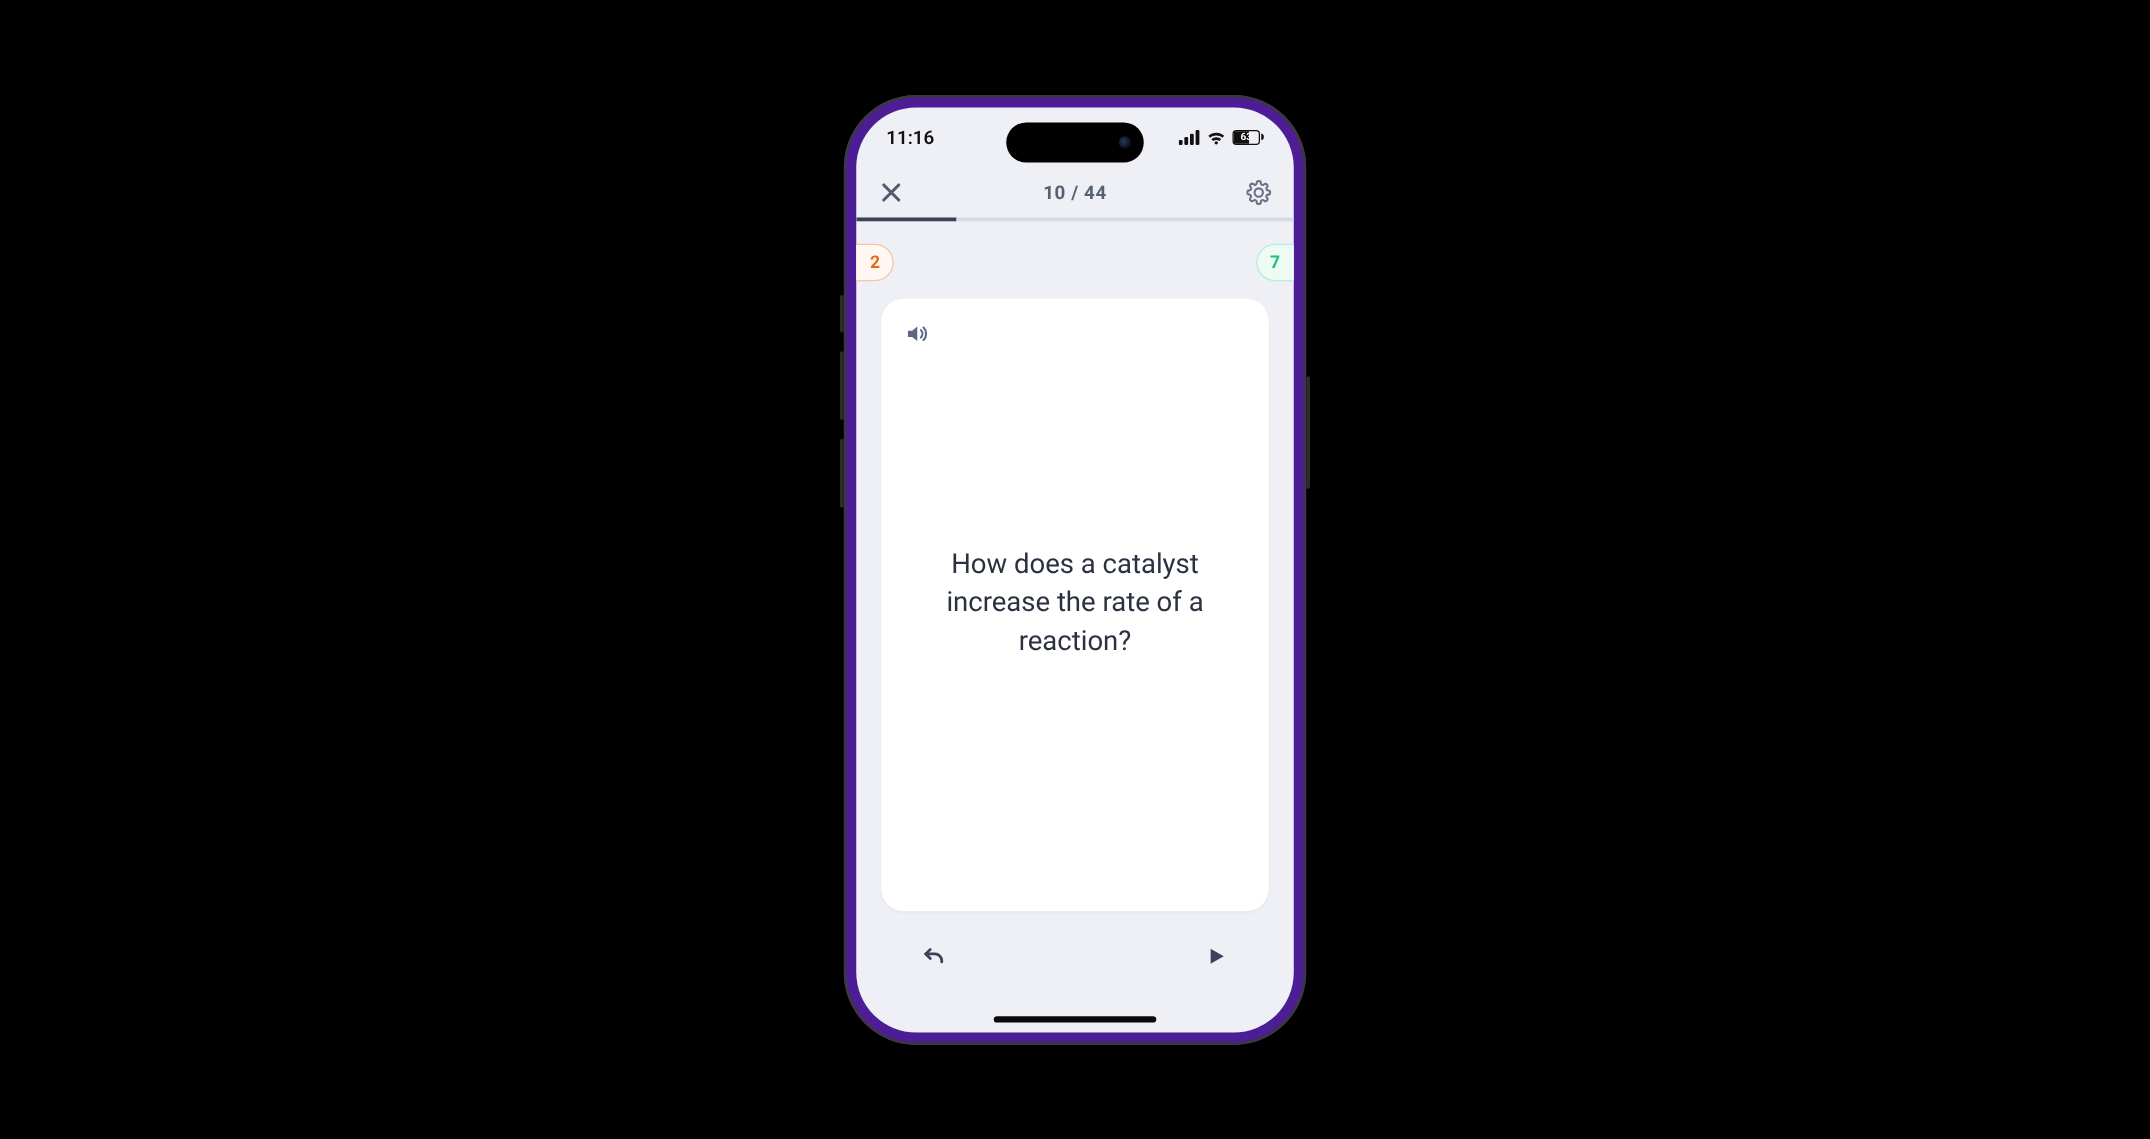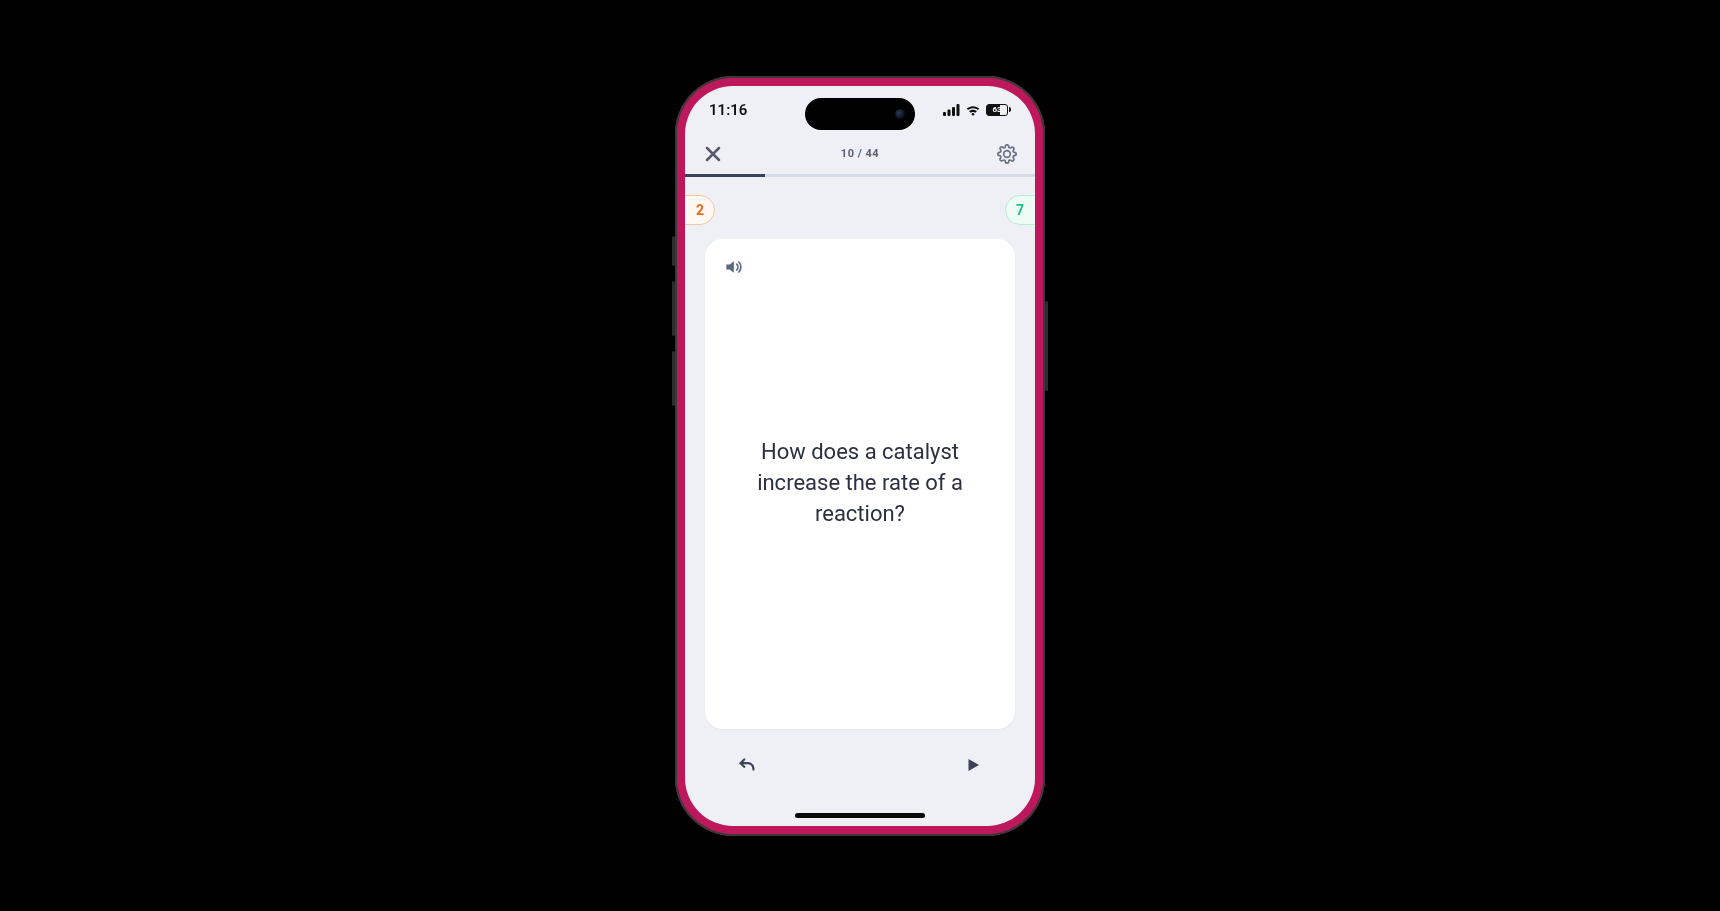--- a/index.html
+++ b/index.html
@@ -18,21 +18,21 @@
     display: flex;
     align-items: center;
     justify-content: center;
   }
   
   .phone {
     position: relative;
     width: 370px;
     height: 760px;
     border-radius: 58px;
-    background: #be185d;
+    background: #4c1d95;
     box-shadow: 0 0 0 2px #3a3a3a inset, 0 0 0 3px #000;
     padding: 10px;
     box-sizing: border-box;
   }
   .phone::before,
   .phone::after {
     content: "";
     position: absolute;
     background: #2d2d2d;
     border-radius: 2px;
@@ -119,21 +119,21 @@
     position:absolute; left:14px; top:50%; transform:translateY(-50%);
     width:28px;height:28px; display:flex;align-items:center;justify-content:center;
     color:#555b6e;
   }
   .app-header .gear {
     position:absolute; right:14px; top:50%; transform:translateY(-50%);
     width:28px;height:28px; display:flex;align-items:center;justify-content:center;
     color:#6a7186;
   }
   .counter {
-    font-size:11px;
+    font-size:15px;
     font-weight:700;
     color:#586074;
     letter-spacing:0.5px;
   }
 
   
   .progress {
     height:3px;
     width:100%;
     background:#d6dae5;

